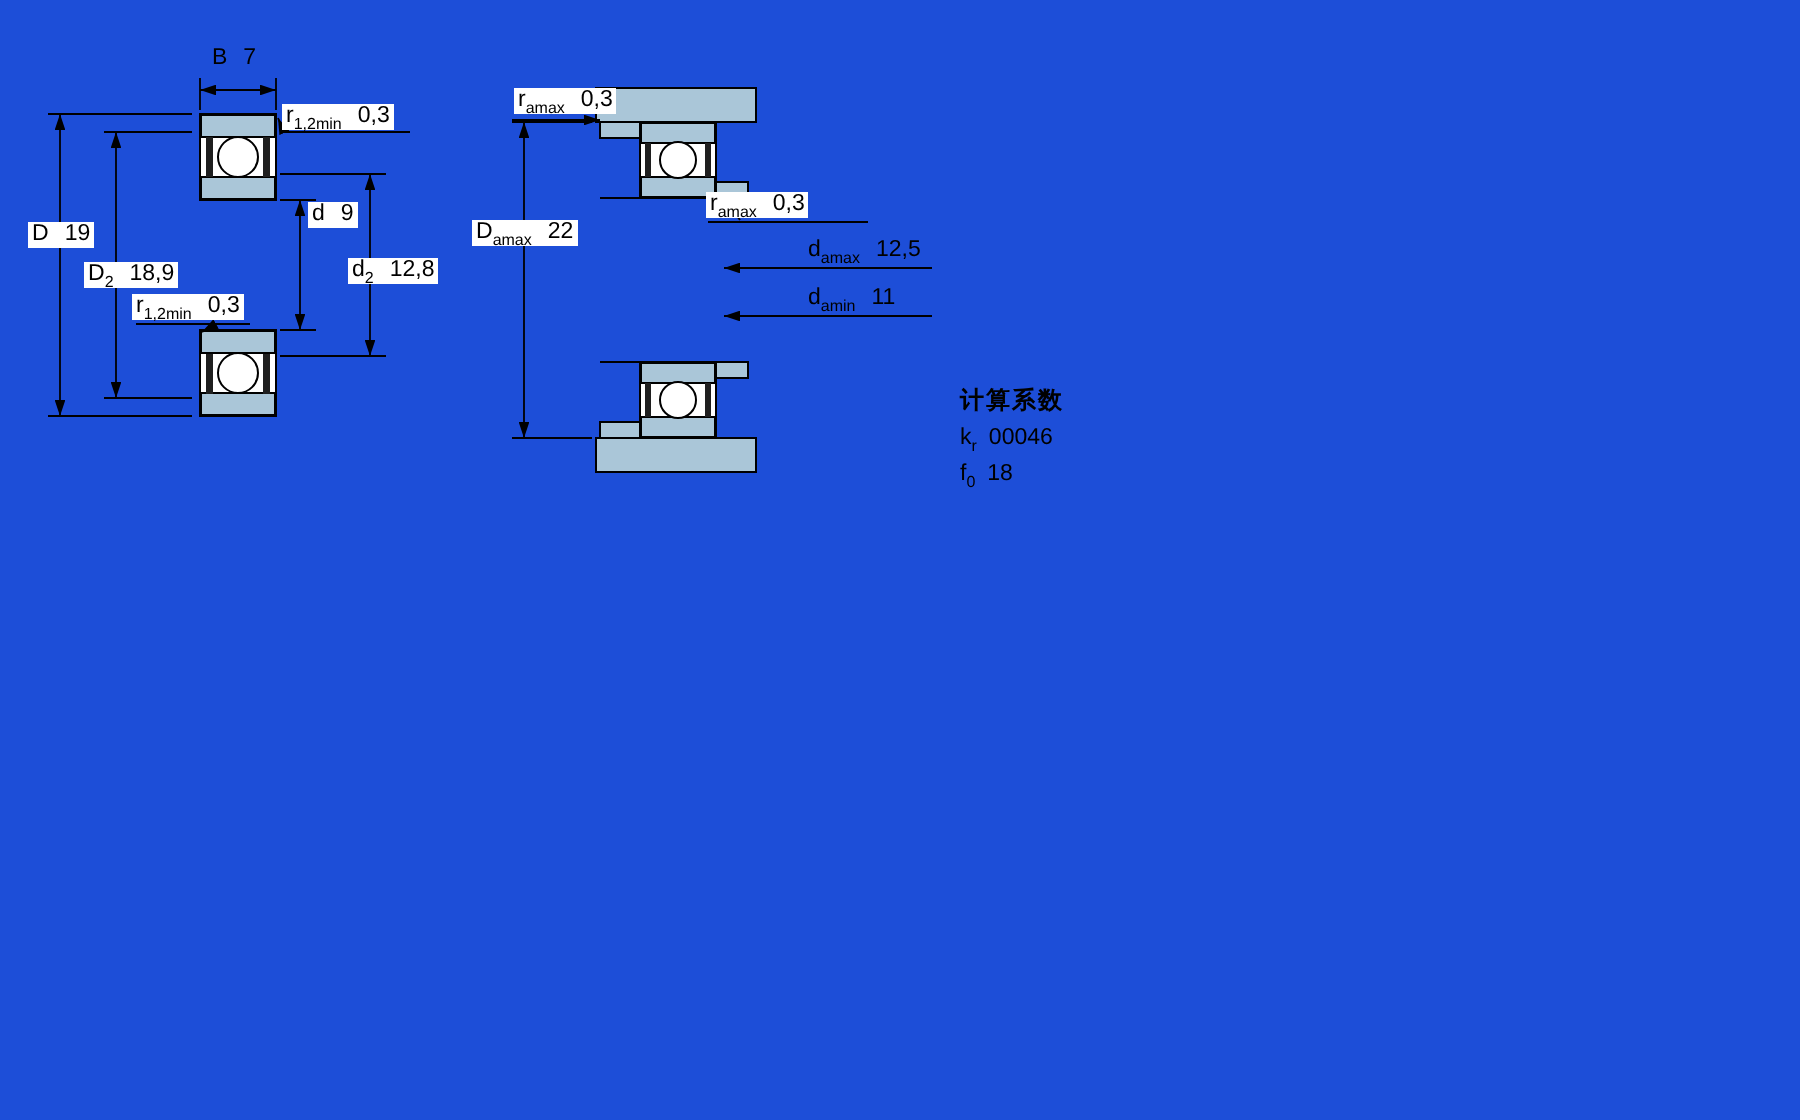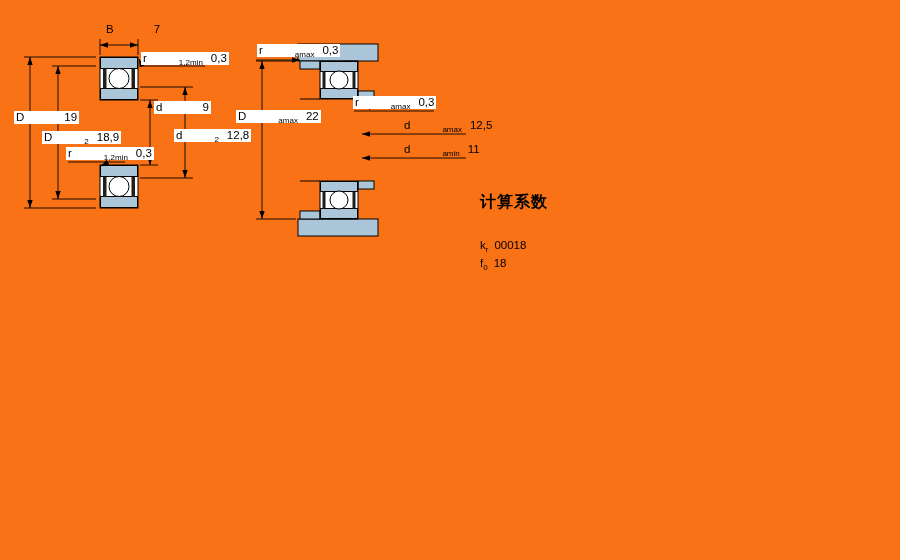--- a/index.html
+++ b/index.html
@@ -1,37 +1,37 @@
 <!DOCTYPE html>
 <html style="--shade: #aac6d8; --line: #000000; --seal: #1f1f1f;"><head>
 <meta charset="utf-8">
 <style>
   * { margin:0; padding:0; box-sizing:border-box; }
   html,body { background:#fff; }
   .canvas {
     position:relative; width:900px; height:560px;
-    background:#f97316; color:#000;
+    background:#1d4ed8; color:#000;
     font-family:"Liberation Sans", sans-serif;
     overflow:hidden;
     padding-left:37px;
   }
   svg.draw { position:absolute; left:0; top:0; }
   .shade { fill:var(--shade,#aac6d8); stroke:var(--line,#000); stroke-width:1; }
   .white { fill:#fff; stroke:var(--line,#000); stroke-width:1; }
   .seal  { fill:var(--seal,#1f1f1f); stroke:none; }
   .ln    { stroke:var(--line,#000); stroke-width:1; fill:none; }
   .dim   { stroke:var(--line,#000); stroke-width:0.9; fill:none; }
   .lbl {
     position:absolute; font-size:11.5px; line-height:1.15; white-space:nowrap;
   }
-  .lbl sub { font-size:8px; line-height:0;margin-left:32px; }
+  .lbl sub { font-size:8px; line-height:0; }
   .lbl .val { margin-left:8px; }
   .bg { background:#fff; padding:0 2px; }
   .calc { position:absolute; font-size:11.5px; }
-  .calc-title { font-weight:700; font-size:16px; margin-bottom:26px; letter-spacing:1px; }
+  .calc-title { font-weight:700; font-size:12px; margin-bottom:4px; letter-spacing:1px; }
   .calc-row { margin-bottom:6px; white-space:nowrap; }
   .calc-row sub { font-size:8px; line-height:0; }
   .calc-row .val { margin-left:6px; }
 </style>
 </head>
 <body>
 
 <div class="canvas">
 
   <svg class="draw" width="900" height="560" viewBox="0 0 900 560">
@@ -128,17 +128,17 @@
   <div class="lbl bg" style="left:236px;top:110px"><span>D</span><sub>amax</sub><span class="val">22</span></div>
 
   <div class="lbl bg" style="left:353px;top:96px"><span>r</span><sub>amax</sub><span class="val">0,3</span></div>
 
   <div class="lbl" style="left:404px;top:119px"><span>d</span><sub>amax</sub><span class="val">12,5</span></div>
 
   <div class="lbl" style="left:404px;top:143px"><span>d</span><sub>amin</sub><span class="val">11</span></div>
 
   <div class="calc" style="left:480px;top:192px">
     <div class="calc-title">计算系数</div>
-    <div class="calc-row"><span>k</span><sub>r</sub><span class="val">00018</span></div>
+    <div class="calc-row"><span>k</span><sub>r</sub><span class="val">00046</span></div>
     <div class="calc-row"><span>f</span><sub>0</sub><span class="val">18</span></div>
   </div>
 
 </div>
 
 </body></html>

